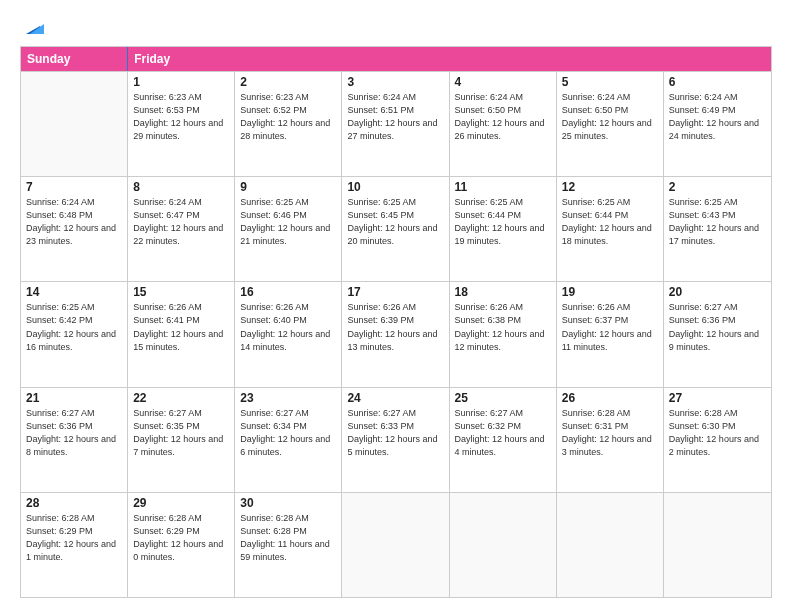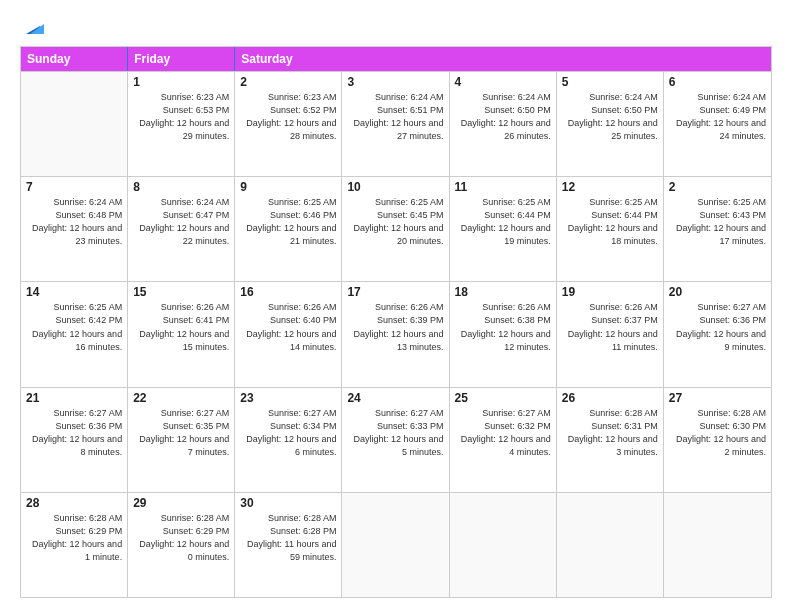--- a/index.html
+++ b/index.html
@@ -57,21 +57,21 @@
     }
     .calendar {
       flex: 1;
       display: flex;
       flex-direction: column;
       border: 1px solid #ccc;
     }
     .cal-header-row {
       display: grid;
       grid-template-columns: repeat(7, 1fr);
-      background: #d946ef;
+      background: #ec4899;
     }
     .cal-header-cell {
       color: #fff;
       font-size: 12px;
       font-weight: bold;
       padding: 5px 6px;
       text-align: left;
       border-right: 1px solid #2979d0;
     }
     .cal-header-cell:last-child { border-right: none; }
@@ -101,21 +101,20 @@
     .day-num {
       font-size: 12px;
       font-weight: bold;
       color: #222;
       margin-bottom: 2px;
     }
     .cell-info {
       font-size: 9px;
       line-height: 1.45;
       color: #333;
-      text-align: right;
     }
   </style>
 </head>
 <body>
 
 <div class="page">
   <div class="header">
     <div class="logo">
       <div>
         <div style="display:flex;align-items:center;">
@@ -131,21 +130,20 @@
     <div class="title-block">
       <div class="month-title"></div>
       <div class="location"></div>
     </div>
   </div>
 
   <div class="calendar">
     <div class="cal-header-row">
     <div class="cal-header-cell">Sunday</div>
         <div class="cal-header-cell">Friday</div>
-        <div class="cal-header-cell">Saturday</div>
       </div>
     <div class="cal-body">
     <div class="cal-row">
           <div class="cal-cell empty"></div>
           <div class="cal-cell">
             <div class="day-num">1</div>
             <div class="cell-info" style="white-space: pre-line;">Sunrise: 6:23 AM
 Sunset: 6:53 PM
 Daylight: 12 hours and 29 minutes.</div>
           </div>

